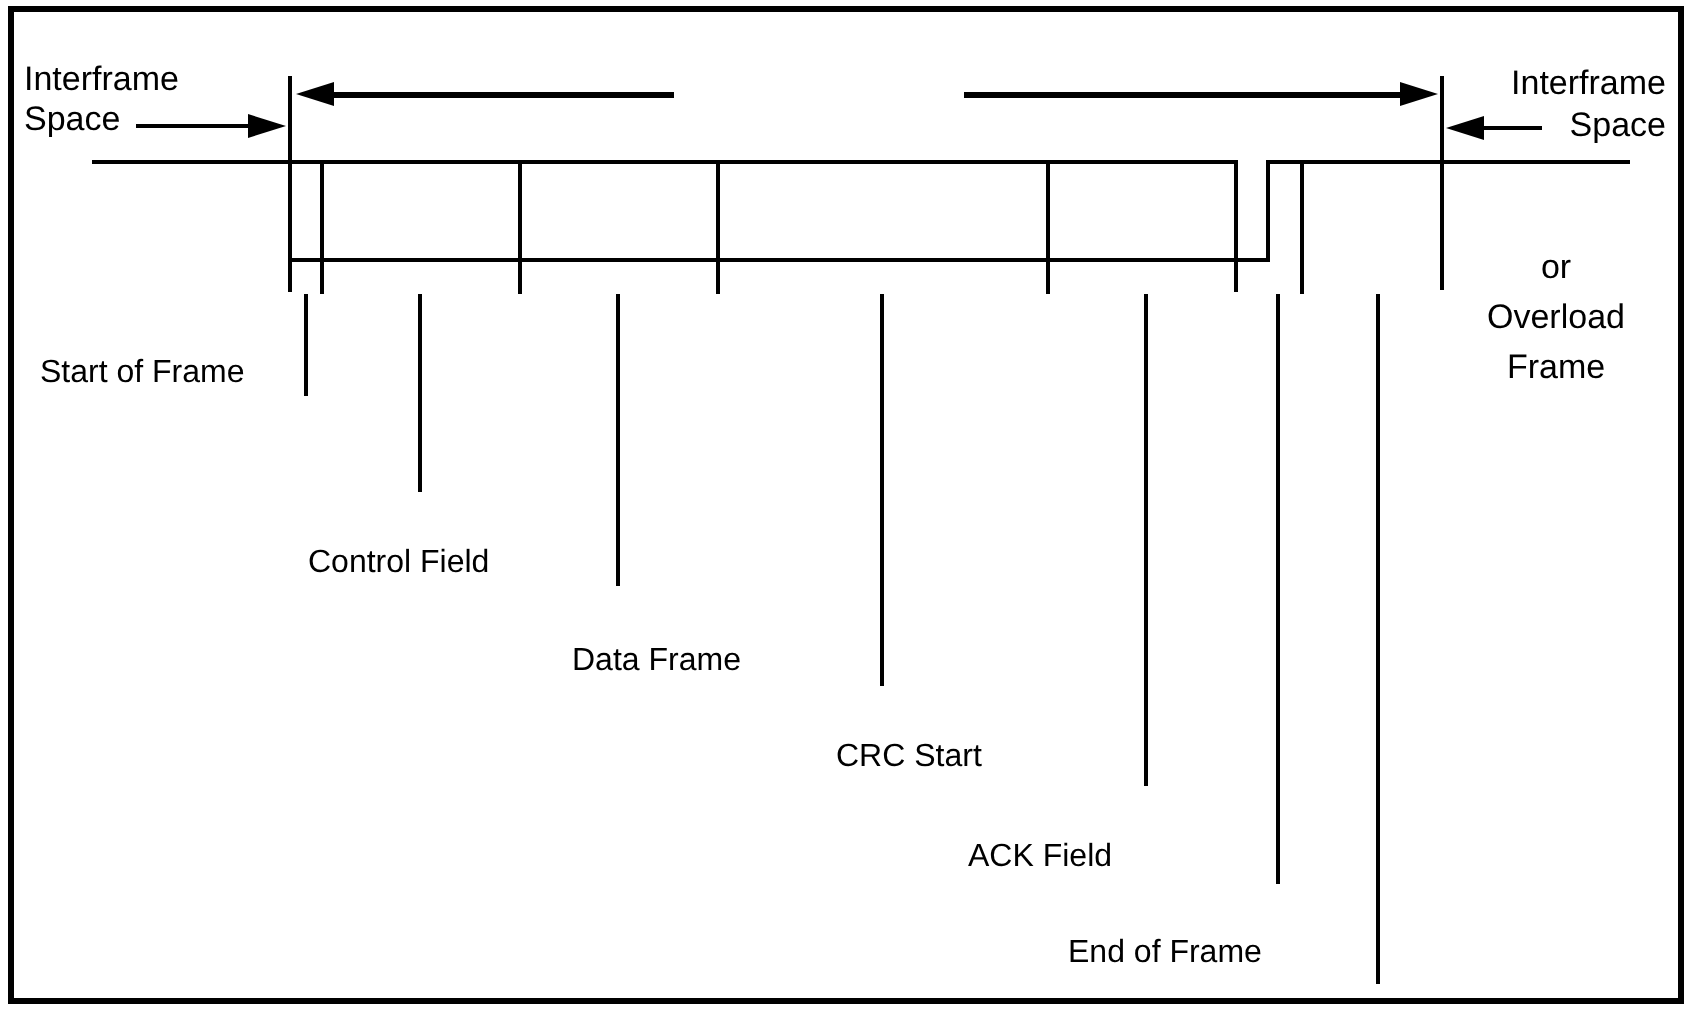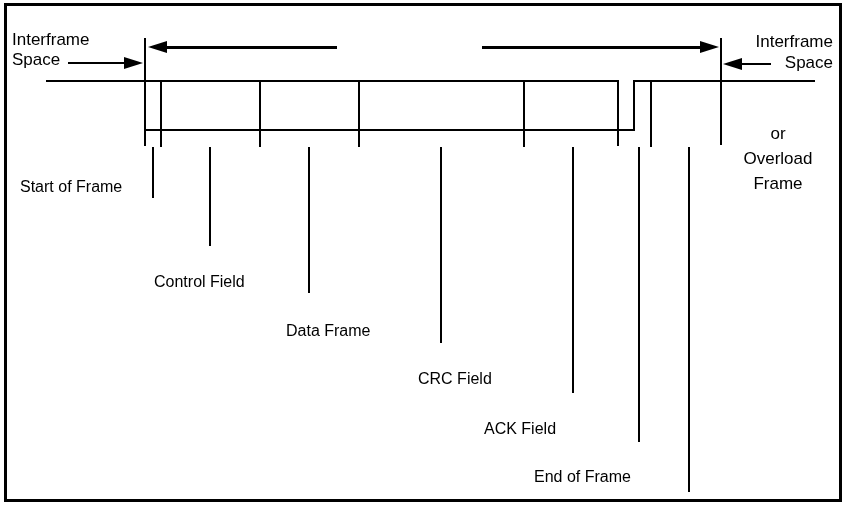--- a/index.html
+++ b/index.html
@@ -76,17 +76,17 @@
 
   <div class="txt2" style="left:733px;top:101px;width:90px;line-height:25px;text-align:center;margin-top:20px;">
     <div>or</div>
     <div>Overload</div>
     <div>Frame</div>
   </div>
 
   <div class="fieldlabel" style="left:20px;top:179px;width:128px;">Start of Frame</div>
   <div class="fieldlabel" style="left:154px;top:274px;width:150px;">Control Field</div>
   <div class="fieldlabel" style="left:286px;top:323px;width:150px;">Data Frame</div>
-  <div class="fieldlabel" style="left:418px;top:371px;width:150px;">CRC Field</div>
+  <div class="fieldlabel" style="left:418px;top:371px;width:150px;">CRC Start</div>
   <div class="fieldlabel" style="left:484px;top:421px;width:150px;">ACK Field</div>
   <div class="fieldlabel" style="left:534px;top:469px;width:150px;">End of Frame</div>
 
 </div>
 
 </body></html>

